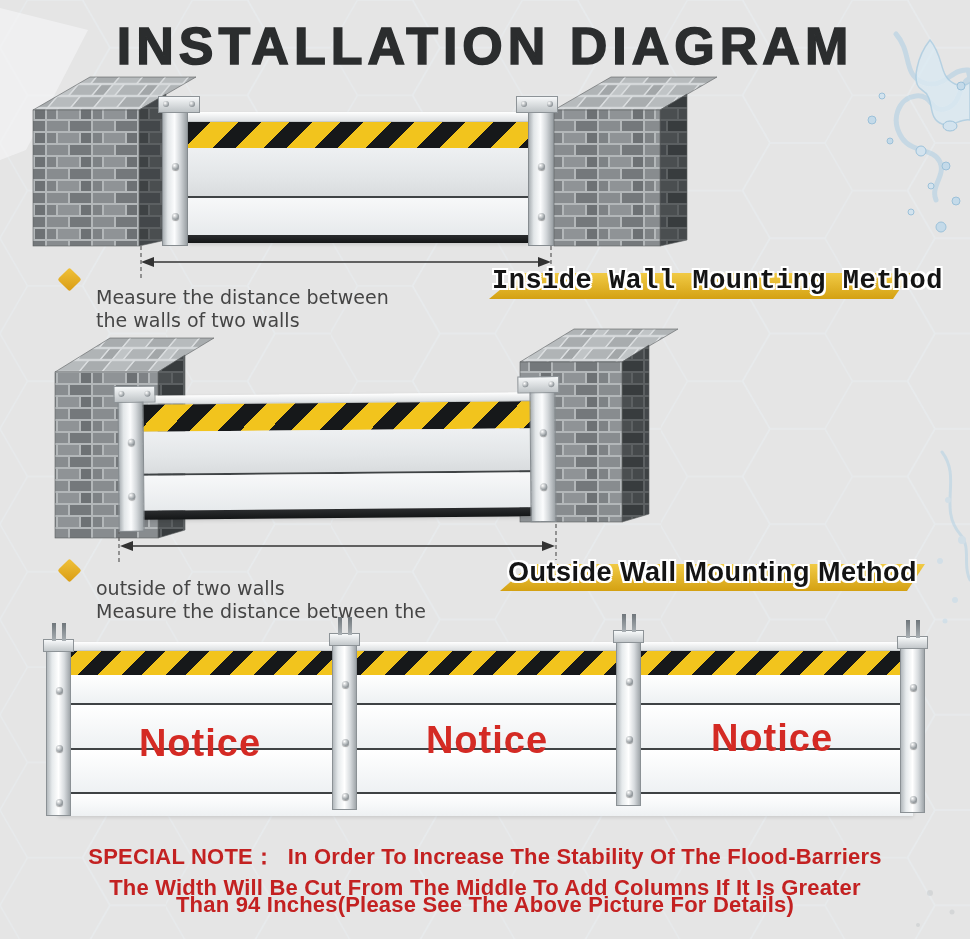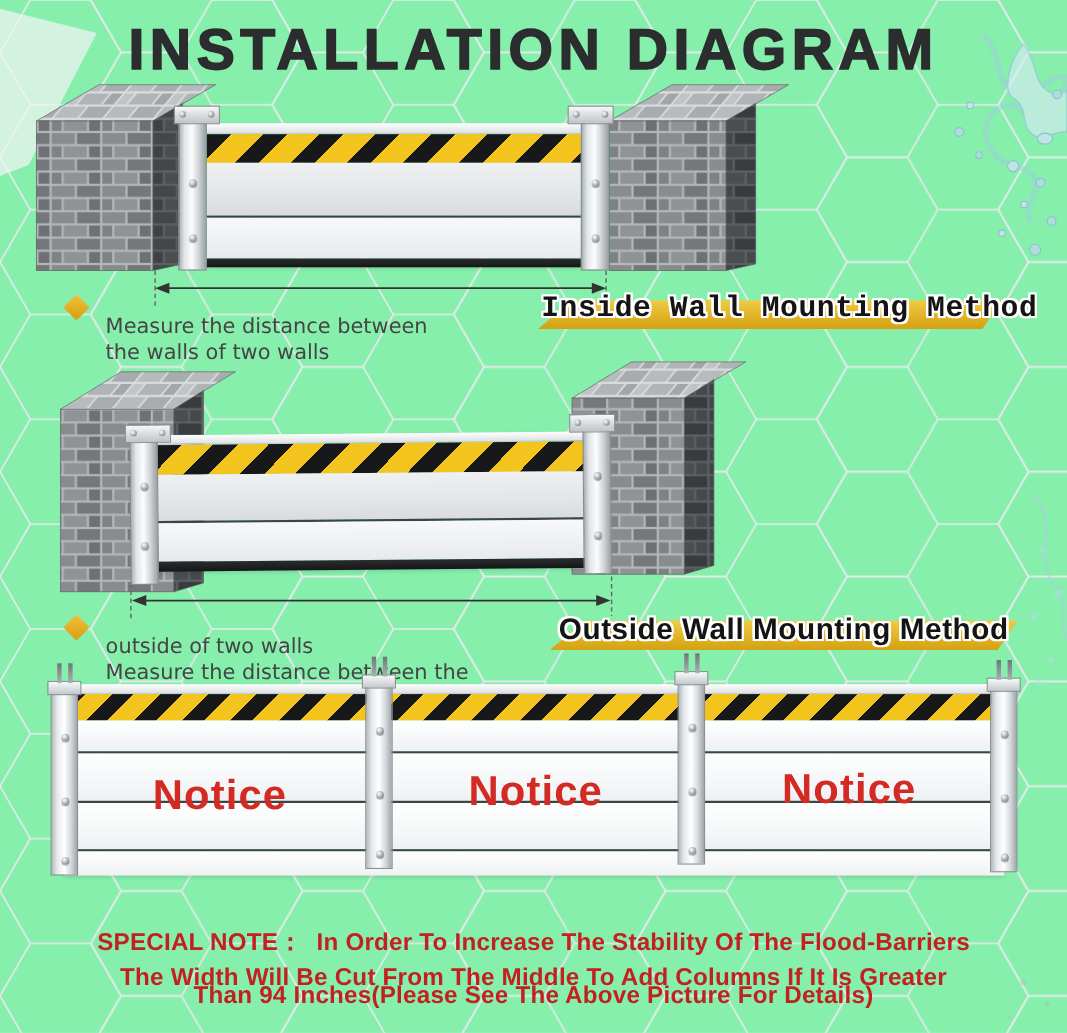--- a/index.html
+++ b/index.html
@@ -1,16 +1,16 @@
 <!DOCTYPE html>
 <html><head>
 <meta charset="utf-8">
 <style>
   html,body{margin:0;padding:0;background:#ffffff;}
-  .stage{position:relative;width:970px;height:939px;overflow:hidden;background:#86efac;
+  .stage{position:relative;width:970px;height:939px;overflow:hidden;background:#e5e5e5;
          font-family:"Liberation Sans",sans-serif;}
   .layer{position:absolute;left:0;top:0;}
 
   
   .title{position:absolute;left:0;top:16px;width:100%;text-align:center;
          font-size:52px;font-weight:bold;letter-spacing:5px;color:#2b2d2e;
          -webkit-text-stroke:1.5px #2b2d2e;white-space:nowrap;}
 
   
   .barrier{position:absolute;}
@@ -245,21 +245,21 @@
     </div>
   </div>
 
   <div class="diamond" style="left:61px;top:562px;"></div>
   <div class="measure-note" style="left:96px;top:549px;">
     <span>outside of two walls</span>
     <span>Measure the distance between the</span>
   </div>
   <div class="method-label" style="left:500px;top:557px;width:425px;">Outside Wall Mounting Method</div>
 
-  <div class="barrier" style="left:46px;top:606px;width:879px;height:192px;">
+  <div class="barrier" style="left:46px;top:626px;width:879px;height:192px;">
     <div class="panels" style="left:12px;right:12px;top:16px;height:173px;">
       <div class="cap" style="height:8px;"></div>
       <div class="hazard" style="height:24px;background:repeating-linear-gradient(135deg,#16181a 0 14px,#f2c41d 14px 31px);"></div>
       <div class="plankW" style="height:28px;"></div>
       <div class="divider" style="height:2px;"></div>
       <div class="plankW" style="height:43px;"></div>
       <div class="divider" style="height:2px;"></div>
       <div class="plankW" style="height:42px;"></div>
       <div class="divider" style="height:2px;"></div>
       <div class="plankW" style="height:22px;"></div>

